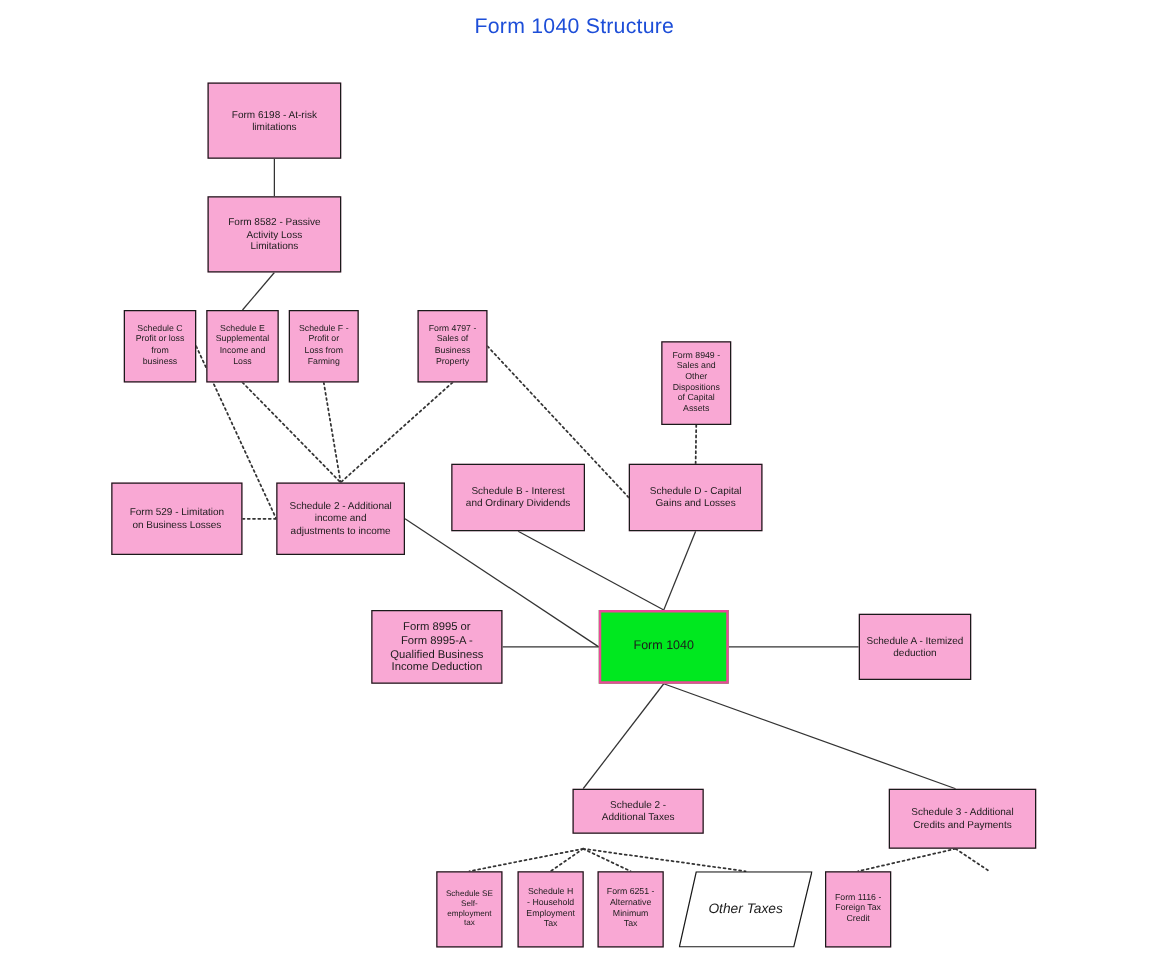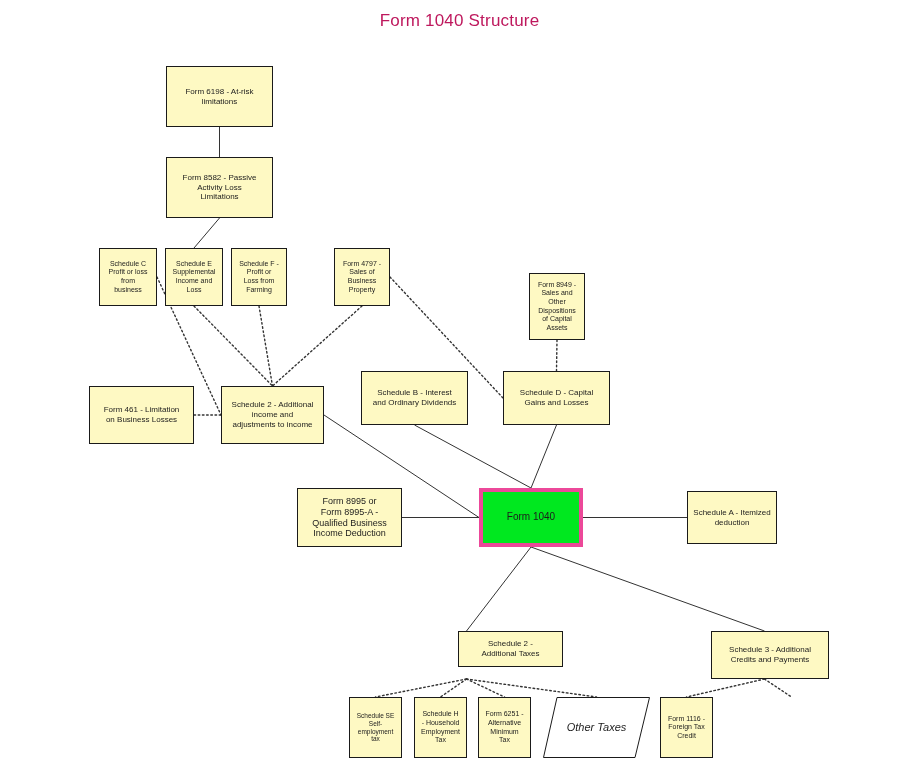--- a/index.html
+++ b/index.html
@@ -19,40 +19,40 @@
     left:0; top:0;
     width:919px; height:765px;
     pointer-events:none;
   }
   #title{
     position:absolute;
     left:0; top:11px;
     width:919px;
     text-align:center;
     font-size:17px;
-    color:#be185d;
+    color:#1d4ed8;
     letter-spacing:0.2px;
   }
   .node{
     position:absolute;
     box-sizing:border-box;
     border:1px solid #1a1a1a;
-    background:#fef9c3;
+    background:#f9a8d4;
     display:flex;
     align-items:center;
     justify-content:center;
     text-align:center;
     line-height:1.22;
     color:#1c1c1c;
     padding:2px 3px;
     white-space:pre-line;
   }
   .node.green{
     background:#00e81f;
-    border:4px solid #ec4899;
+    border:2px solid #ec4899;
   }
   .node.trap{
     border:none;
     background:transparent;
   }
   .trap .trapbody{
     position:absolute;
     left:0; top:0; right:0; bottom:0;
   }
   .trap .traplabel{
@@ -122,21 +122,21 @@
 Business
 Property</div>
 
   <div class="node" style="left:529px;top:273px;width:56px;height:67px;font-size:7px;">Form 8949 -
 Sales and
 Other
 Dispositions
 of Capital
 Assets</div>
 
-  <div class="node" style="left:89px;top:386px;width:105px;height:58px;font-size:8px;">Form 461 - Limitation
+  <div class="node" style="left:89px;top:386px;width:105px;height:58px;font-size:8px;">Form 529 - Limitation
 on Business Losses</div>
 
   <div class="node" style="left:221px;top:386px;width:103px;height:58px;font-size:8px;">Schedule 2 - Additional
 income and
 adjustments to income</div>
 
   <div class="node" style="left:361px;top:371px;width:107px;height:54px;font-size:8px;">Schedule B - Interest
 and Ordinary Dividends</div>
 
   <div class="node" style="left:503px;top:371px;width:107px;height:54px;font-size:8px;">Schedule D - Capital

